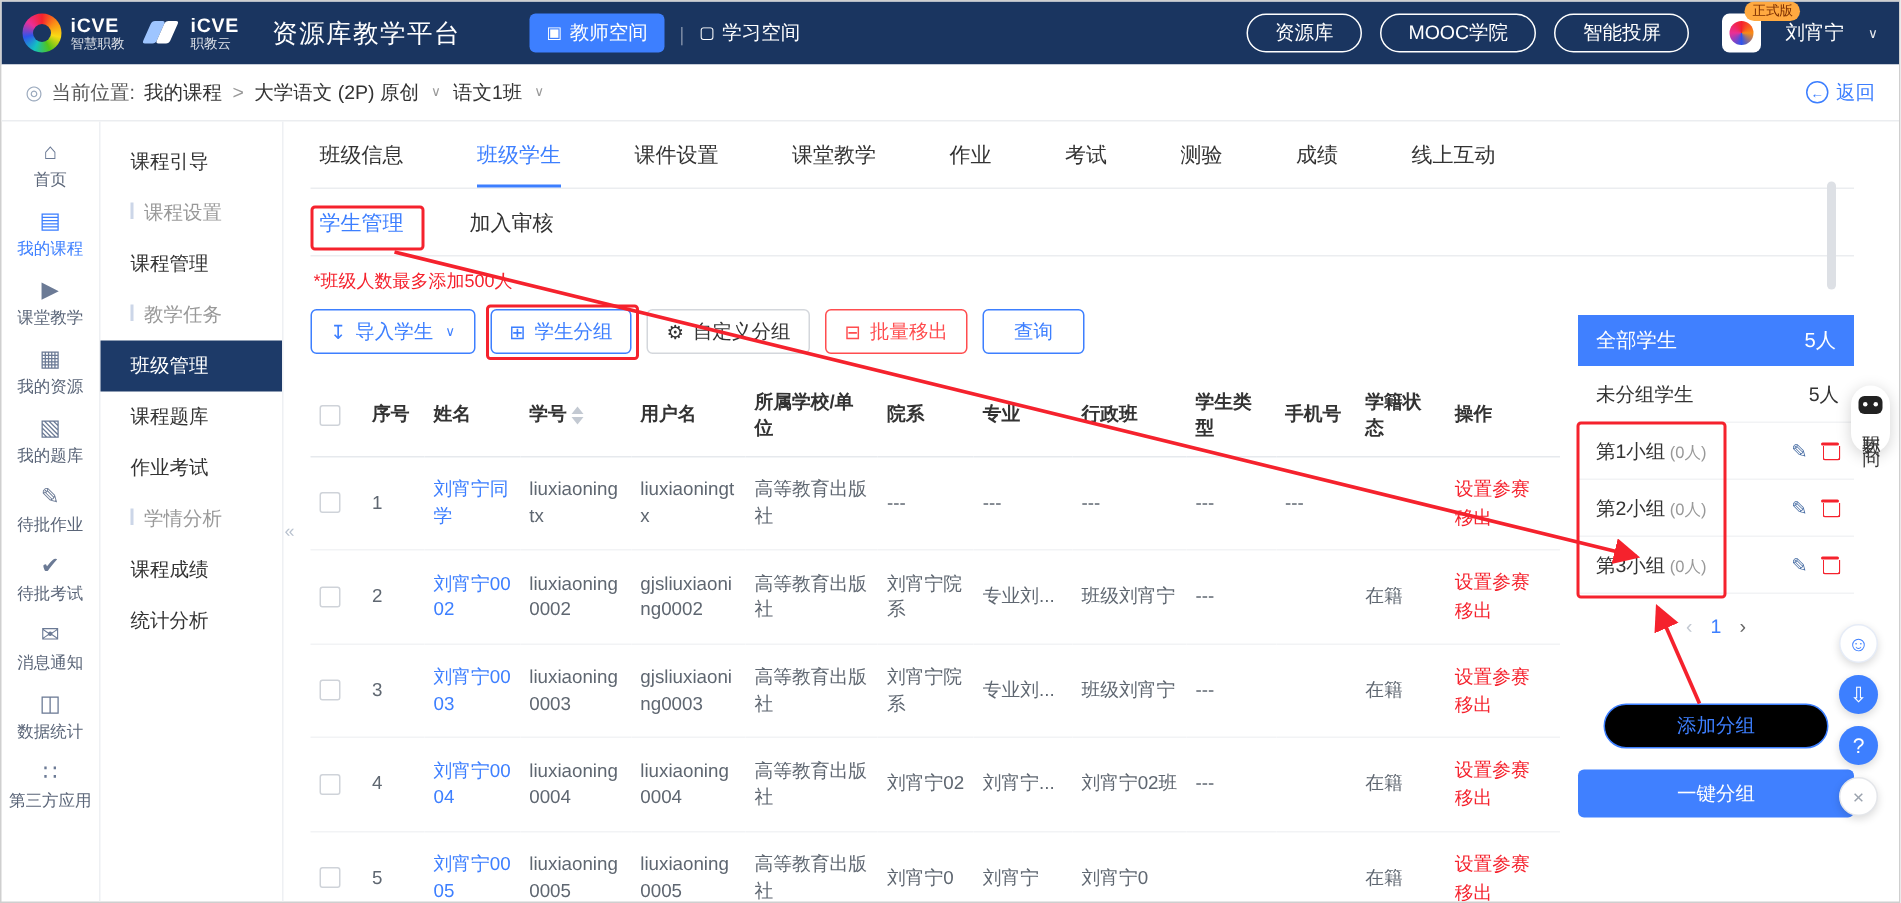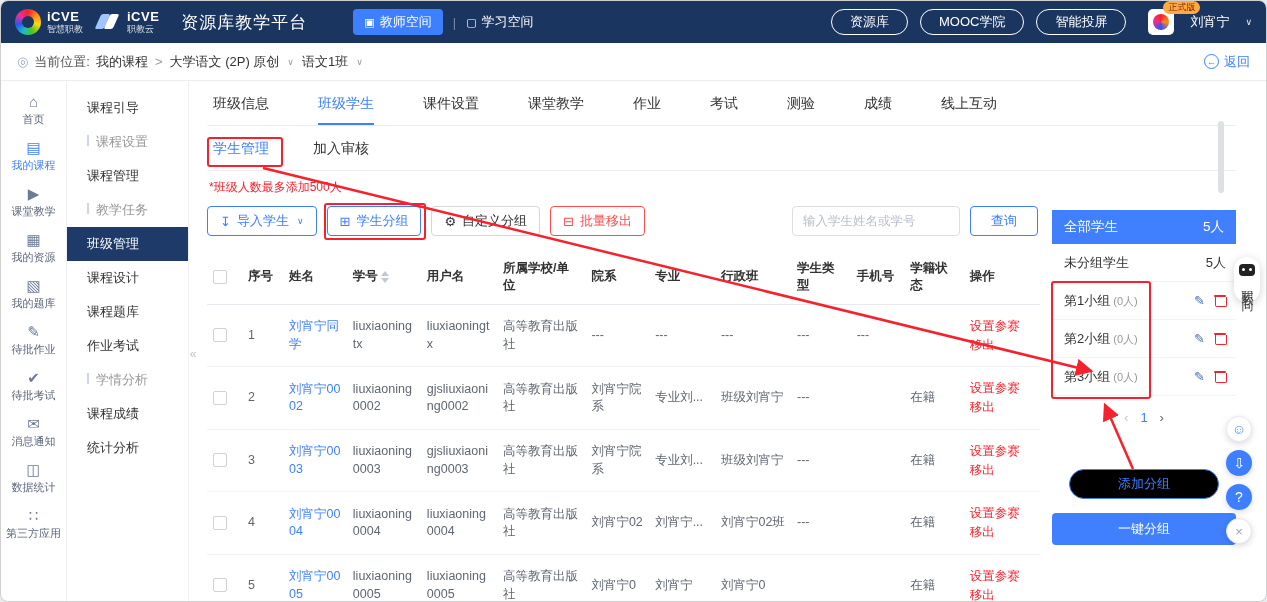--- a/index.html
+++ b/index.html
@@ -1,20 +1,20 @@
 <!DOCTYPE html>
 <html><head>
 <meta charset="utf-8">
 <style>
   * { margin:0; padding:0; box-sizing:border-box; }
   html,body { background:#e9eaec; }
   body { font-family:"Liberation Sans","DejaVu Sans",sans-serif; }
   button,input { font-family:inherit; }
   .screen { width:1267px; height:602px; position:relative; background:#fff;
-            border:1px solid #cfcfcf; border-radius:8px; overflow:hidden; }
+            border:1px solid #cfcfcf; border-radius:0; overflow:hidden; }
 
   
   .topbar { height:42px; background:#1a3560; display:flex; align-items:center; padding:0 14px; color:#fff; }
   .logo-group { display:flex; align-items:center; }
   .logo-swirl { width:26px; height:26px; border-radius:50%; position:relative; flex:none;
     background:conic-gradient(#f5222d,#fa8c16,#fadb14,#52c41a,#13c2c2,#2f54eb,#eb2f96,#f5222d); }
   .logo-swirl::after { content:""; position:absolute; inset:7px; background:#1a3560; border-radius:50%; }
   .logo-text { display:flex; flex-direction:column; line-height:1; margin:0 8px 0 6px; }
   .logo-text b { font-size:13px; letter-spacing:.5px; }
   .logo-text i { font-style:normal; font-size:9px; opacity:.85; margin-top:2px; }
@@ -279,21 +279,20 @@
         <div class="menu-item">课程引导</div>
 
         <div class="menu-item section">课程设置</div>
 
         <div class="menu-item">课程管理</div>
 
         <div class="menu-item section">教学任务</div>
 
         <div class="menu-item active">班级管理</div>
 
-        <div class="menu-item">课程设计</div>
 
         <div class="menu-item">课程题库</div>
 
         <div class="menu-item">作业考试</div>
 
         <div class="menu-item section">学情分析</div>
 
         <div class="menu-item">课程成绩</div>
 
         <div class="menu-item">统计分析</div>
@@ -346,21 +345,20 @@
               <span>学生分组</span>
             </button>
             <button class="btn outline-gray">
               <span class="b-ic">⚙</span>
               <span>自定义分组</span>
             </button>
             <button class="btn outline-red">
               <span class="b-ic">⊟</span>
               <span>批量移出</span>
             </button>
-            <input class="search-input" placeholder="输入学生姓名或学号" style="">
             <button class="btn outline-blue query-btn">查询</button>
           </div>
 
           <table class="stu-table">
             <colgroup>
               <col style="width:34px">
                 <col style="width:40px">
                 <col style="width:62px">
                 <col style="width:72px">
               <col style="width:74px">

